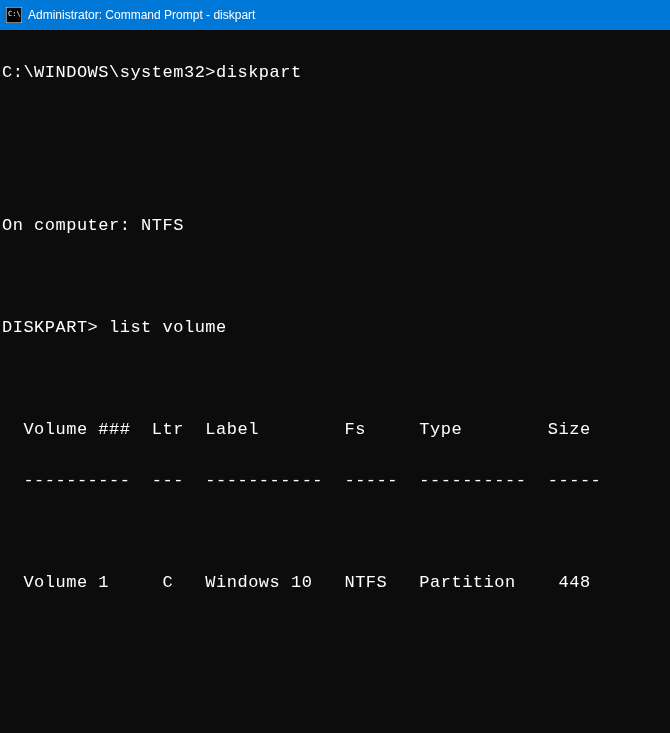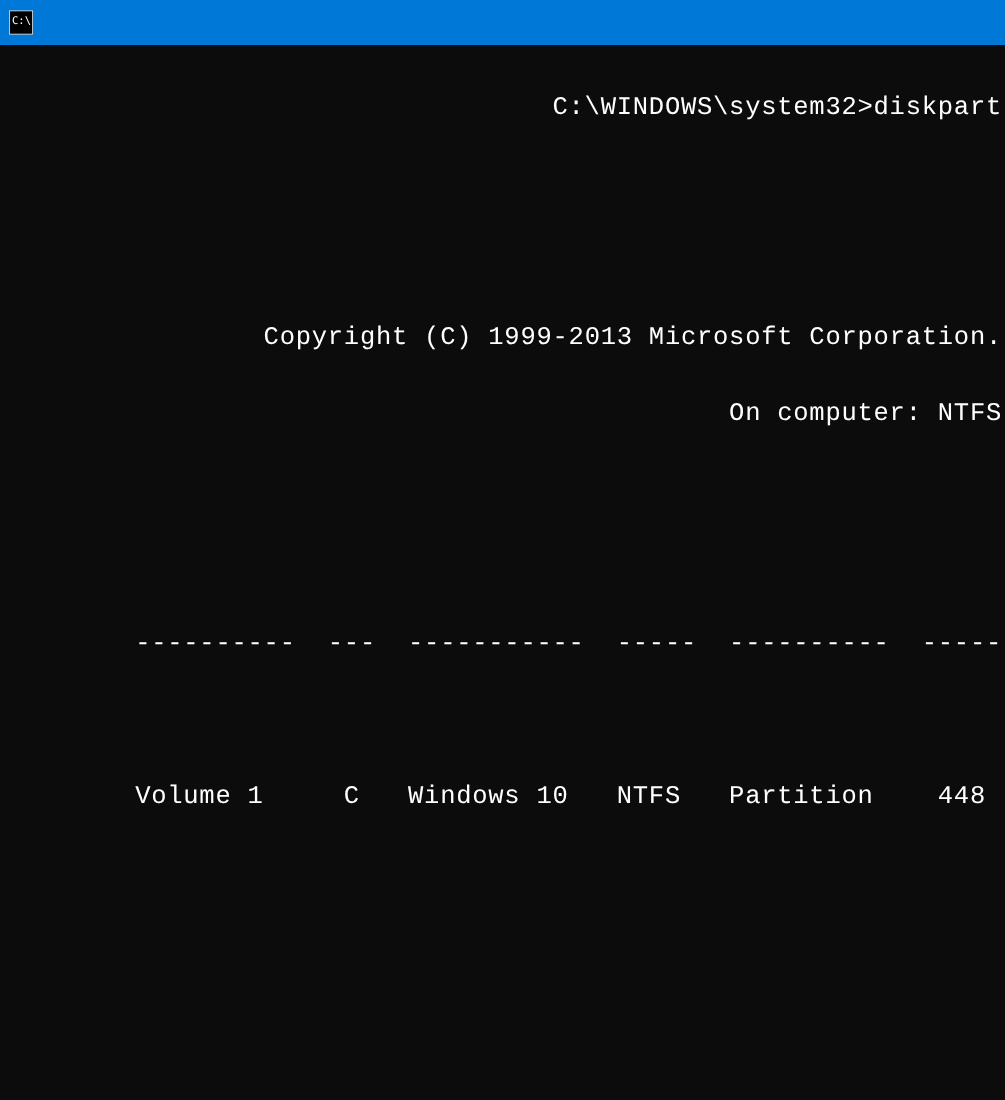--- a/index.html
+++ b/index.html
@@ -38,43 +38,44 @@
     .terminal {
       background: #0c0c0c;
       color: #ffffff;
       padding: 4px 2px;
       white-space: pre;
       line-height: 1.5;
       font-weight: 400;
     }
     .line {
       min-height: 25.5px;
-      text-align: right;
     }
   </style>
 </head>
 <body>
 
 <div class="titlebar">
   <span class="titlebar-icon">
     <svg width="16" height="16" viewBox="0 0 16 16">
       <rect x="0" y="0" width="16" height="16" fill="#000000" stroke="#ffffff" stroke-width="1"></rect>
       <text x="2" y="9" font-family="monospace" font-size="7" fill="#ffffff">C:\</text>
     </svg>
   </span>
+  <span>Administrator: Command Prompt - diskpart</span>
 </div>
 
 <div class="terminal">
 <div class="line">C:\WINDOWS\system32&gt;diskpart</div>
 <div class="line"></div>
 <div class="line"></div>
-<div class="line">Copyright (C) 1999-2013 Microsoft Corporation.</div>
 <div class="line">On computer: NTFS</div>
 <div class="line"></div>
+<div class="line">DISKPART&gt; list volume</div>
 <div class="line"></div>
+<div class="line">  Volume ###  Ltr  Label        Fs     Type        Size </div>
 <div class="line">  ----------  ---  -----------  -----  ----------  -----</div>
 <div class="line"></div>
 <div class="line">  Volume 1     C   Windows 10   NTFS   Partition    448 </div>
 
 
 
 
 
 
 

